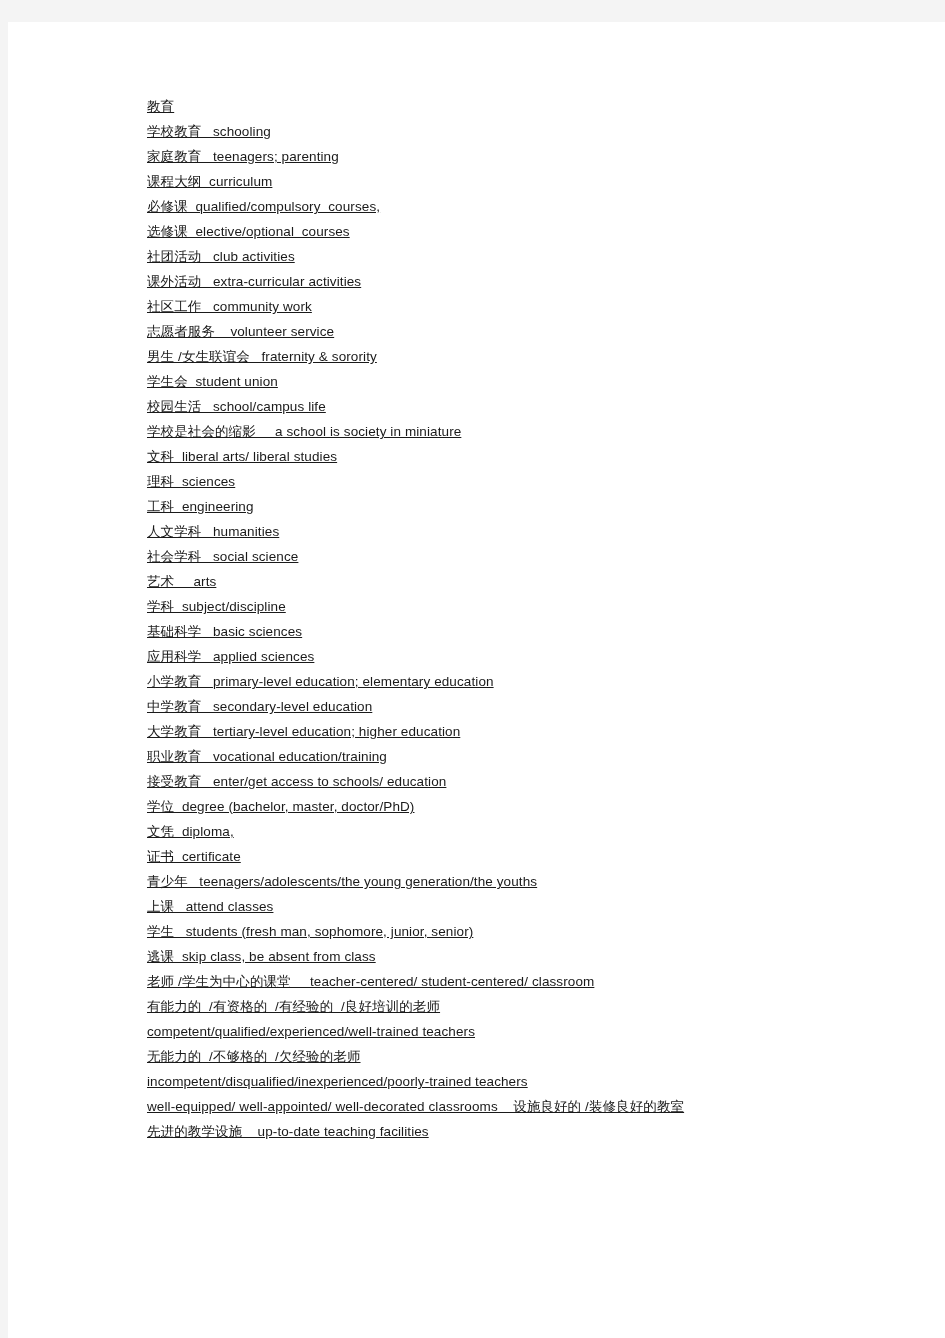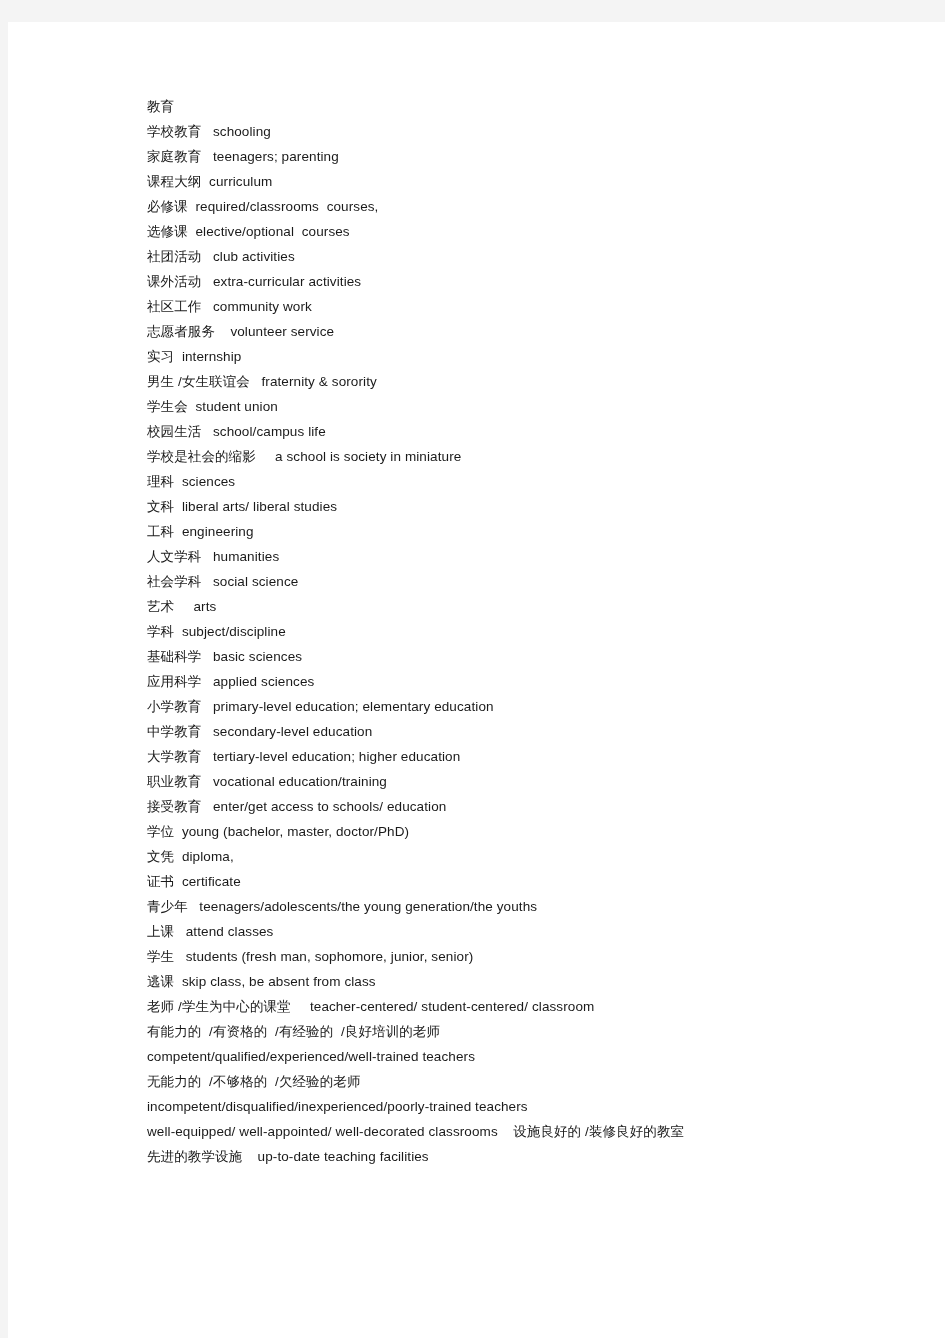--- a/index.html
+++ b/index.html
@@ -33,57 +33,57 @@
     width: 780px;
   }
 
   .doc-line {
     font-size: 13.5px;
     line-height: 25px;
     height: 25px;
     color: #1a1a1a;
     white-space: pre;
     letter-spacing: 0.1px;
+    text-decoration: underline;
   }
 </style>
 </head>
 <body>
 
 <div id="page-sheet">
   <div id="doc-body">
       <div class="doc-line">教育</div>
       <div class="doc-line">学校教育   schooling</div>
       <div class="doc-line">家庭教育   teenagers; parenting</div>
       <div class="doc-line">课程大纲  curriculum</div>
-      <div class="doc-line">必修课  required/classrooms  courses,</div>
+      <div class="doc-line">必修课  qualified/compulsory  courses,</div>
       <div class="doc-line">选修课  elective/optional  courses</div>
       <div class="doc-line">社团活动   club activities</div>
       <div class="doc-line">课外活动   extra-curricular activities</div>
       <div class="doc-line">社区工作   community work</div>
       <div class="doc-line">志愿者服务    volunteer service</div>
-      <div class="doc-line">实习  internship</div>
       <div class="doc-line">男生 /女生联谊会   fraternity &amp; sorority</div>
       <div class="doc-line">学生会  student union</div>
       <div class="doc-line">校园生活   school/campus life</div>
       <div class="doc-line">学校是社会的缩影     a school is society in miniature</div>
+      <div class="doc-line">文科  liberal arts/ liberal studies</div>
       <div class="doc-line">理科  sciences</div>
-      <div class="doc-line">文科  liberal arts/ liberal studies</div>
       <div class="doc-line">工科  engineering</div>
       <div class="doc-line">人文学科   humanities</div>
       <div class="doc-line">社会学科   social science</div>
       <div class="doc-line">艺术     arts</div>
       <div class="doc-line">学科  subject/discipline</div>
       <div class="doc-line">基础科学   basic sciences</div>
       <div class="doc-line">应用科学   applied sciences</div>
       <div class="doc-line">小学教育   primary-level education; elementary education</div>
       <div class="doc-line">中学教育   secondary-level education</div>
       <div class="doc-line">大学教育   tertiary-level education; higher education</div>
       <div class="doc-line">职业教育   vocational education/training</div>
       <div class="doc-line">接受教育   enter/get access to schools/ education</div>
-      <div class="doc-line">学位  young (bachelor, master, doctor/PhD)</div>
+      <div class="doc-line">学位  degree (bachelor, master, doctor/PhD)</div>
       <div class="doc-line">文凭  diploma,</div>
       <div class="doc-line">证书  certificate</div>
       <div class="doc-line">青少年   teenagers/adolescents/the young generation/the youths</div>
       <div class="doc-line">上课   attend classes</div>
       <div class="doc-line">学生   students (fresh man, sophomore, junior, senior)</div>
       <div class="doc-line">逃课  skip class, be absent from class</div>
       <div class="doc-line">老师 /学生为中心的课堂     teacher-centered/ student-centered/ classroom</div>
       <div class="doc-line">有能力的  /有资格的  /有经验的  /良好培训的老师</div>
       <div class="doc-line">competent/qualified/experienced/well-trained teachers</div>
       <div class="doc-line">无能力的  /不够格的  /欠经验的老师</div>

